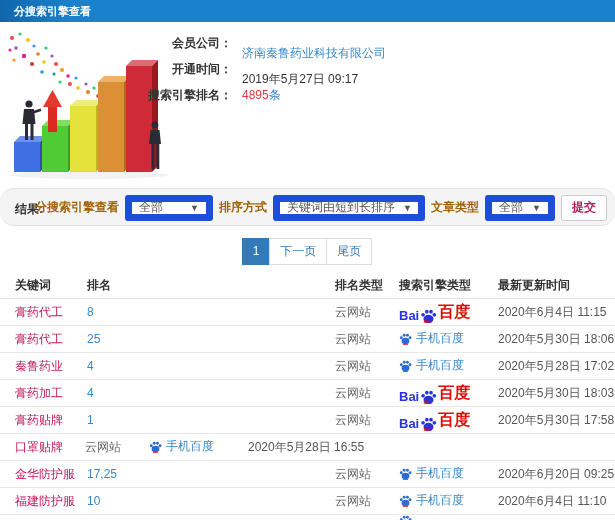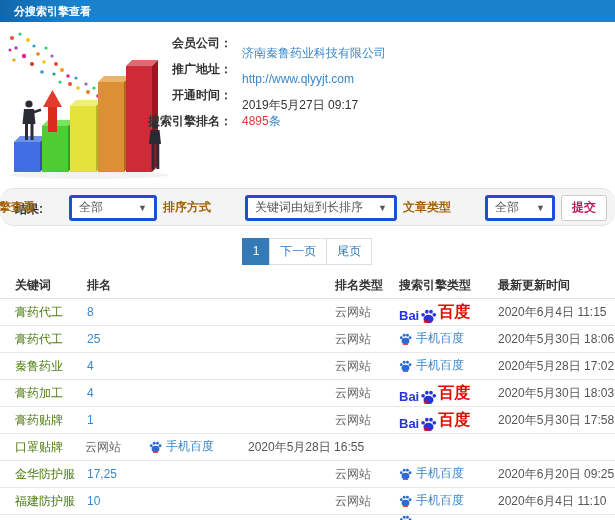--- a/index.html
+++ b/index.html
@@ -23,23 +23,23 @@
   .info-value.link { color:#3a87c8; cursor:pointer; }
   .info-red { color:#e4393c; padding-left:10px; }
   .info-suffix { color:#3a87c8; }
 
   
   .filterbar { position:absolute; left:0; top:188px; width:615px; height:38px;
     background:#f4f4f4; border-top:1px solid #e2e2e2; border-bottom:1px solid #e2e2e2;border-radius:14px; }
   .result-label { position:absolute; left:15px; top:12px; font-weight:bold; color:#333; }
   .filter-right { position:absolute; right:8px; top:5px; height:27px; display:flex; align-items:center; gap:6px; }
   .f-label { font-weight:bold; color:#a16207; white-space:nowrap; }
-  .select { height:26px; background:#fff; border:3px solid #1d4ed8; border-radius:3px;
+  .select { height:26px; background:#fff; border:7px solid #1d4ed8; border-radius:3px;
     display:inline-flex; align-items:center; justify-content:space-between;
-    padding:0 7px; color:#555; cursor:pointer; white-space:nowrap;margin-left:28px; }
+    padding:0 7px; color:#555; cursor:pointer; white-space:nowrap; }
   .select .caret { color:#555; font-size:9px; margin-left:8px; }
   .sel-engine { width:88px; } .sel-sort { width:152px; } .sel-article { width:70px; }
   .submit-btn { height:26px; width:46px; background:#fff; border:1px solid #ccc; border-radius:3px;
     color:#be185d; font-weight:bold; font-size:12px; cursor:pointer; }
 
   
   .pagination { position:absolute; left:0; top:238px; width:615px; display:flex; justify-content:center; }
   .page-btn { height:27px; min-width:28px; padding:0 10px; line-height:25px; text-align:center;
     border:1px solid #ddd; background:#fff; color:#337ab7; cursor:pointer; margin-left:-1px; }
   .page-btn.active { background:#337ab7; border-color:#337ab7; color:#fff; }
@@ -47,21 +47,21 @@
   
   .table { position:absolute; left:0; top:272px; width:615px; }
   .thead { display:flex; height:27px; align-items:center; border-bottom:1px solid #e0e0e0; font-weight:bold; color:#333; }
   .trow  { display:flex; height:27px; align-items:center; border-bottom:1px solid #e8e8e8; }
   .td,.th { overflow:hidden; white-space:nowrap; }
   .c1 { width:85px;  padding-left:15px; }
   .c2 { width:250px; padding-left:2px; }
   .c3 { width:60px; }
   .c4 { width:95px;  padding-left:4px; }
   .c5 { width:125px; padding-left:8px; }
-  .td.c1 { color:#4d7c0f; }
+  .td.c1 { color:#be185d; }
   .td.c2 { color:#3a87c8; cursor:pointer; }
   .td.c3 { color:#666; }
   .td.c5 { color:#555; }
 
   .baidu-pc { display:inline-flex; align-items:flex-end; cursor:pointer; }
   .baidu-pc .bai { color:#2834dd; font-weight:bold; font-size:13px; font-family:"Liberation Sans",sans-serif; }
   .baidu-pc .cn  { color:#dd0a01; font-weight:bold; font-size:16px; }
   .baidu-pc svg { margin:0 1px -1px 1px; }
   .baidu-mobile { display:inline-flex; align-items:center; cursor:pointer; color:#3a87c8; }
   .baidu-mobile svg { margin-right:4px; }
@@ -160,24 +160,20 @@
     </g>
     <ellipse cx="85" cy="145" rx="80" ry="4" fill="#000" opacity="0.05"></ellipse>
   </svg>
 
   <div class="info-list">
     <div class="info-row">
       <span class="info-label">会员公司：</span>
       <span class="info-value link">济南秦鲁药业科技有限公司</span>
     </div>
     <div class="info-row">
-      <span class="info-label">推广地址：</span>
-      <span class="info-value link">http://www.qlyyjt.com</span>
-    </div>
-    <div class="info-row">
       <span class="info-label">开通时间：</span>
       <span class="info-value">2019年5月27日 09:17</span>
     </div>
     <div class="info-row">
       <span class="info-label">搜索引擎排名：</span>
       <span class="info-red">4895</span>
       <span class="info-suffix">条</span>
     </div>
   </div>
 

